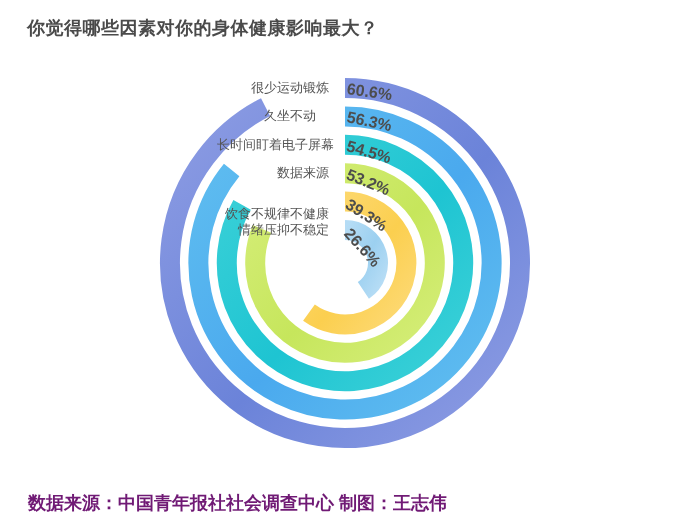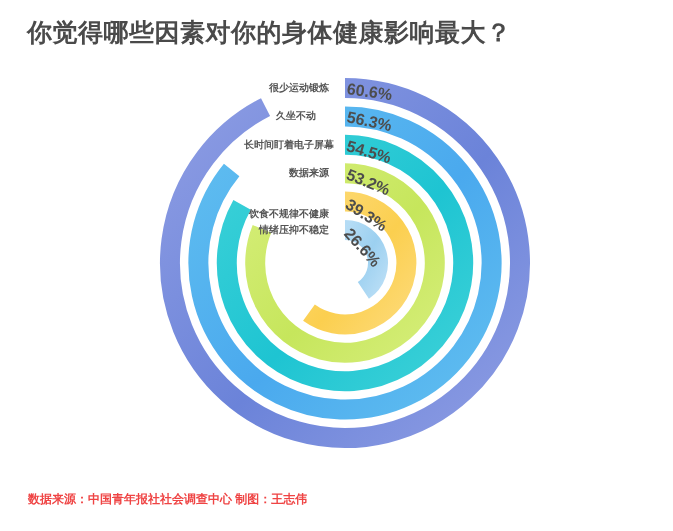--- a/index.html
+++ b/index.html
@@ -13,45 +13,45 @@
   }
   #chart-root{
     position:absolute;
     left:0;top:0;
     width:673px;height:531px;
   }
   .title{
     position:absolute;
     left:27px;
     top:16px;
-    font-size:25px;
+    font-size:18px;
     font-weight:bold;
     color:#4a4a4a;
     letter-spacing:0.5px;
     white-space:nowrap;
   }
   .source{
     position:absolute;
     left:28px;
     top:491px;
-    font-size:12px;
+    font-size:18px;
     font-weight:bold;
-    color:#ef4444;
+    color:#701a75;
     white-space:nowrap;
   }
   svg.radial{
     position:absolute;
     left:0;top:0;
     width:673px;height:531px;
     display:block;
   }
   .cat-label{
     position:absolute;
-    font-size:10px;
-    font-weight:bold;
+    font-size:13px;
+    font-weight:normal;
     color:#555555;
     white-space:nowrap;
     text-align:left;
     transform:translateY(-50%);
   }
   .val-label{
     position:absolute;
     font-size:16px;
     font-weight:bold;
     color:#4d4d4d;

